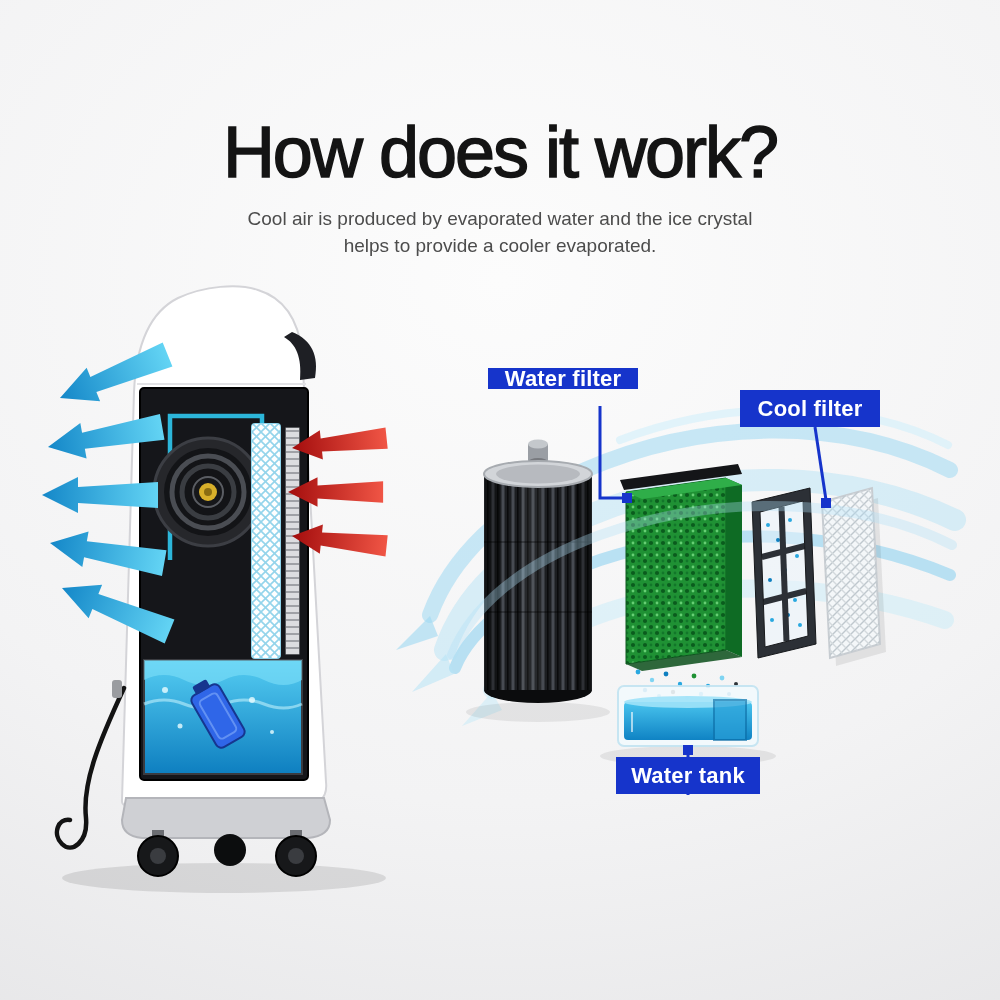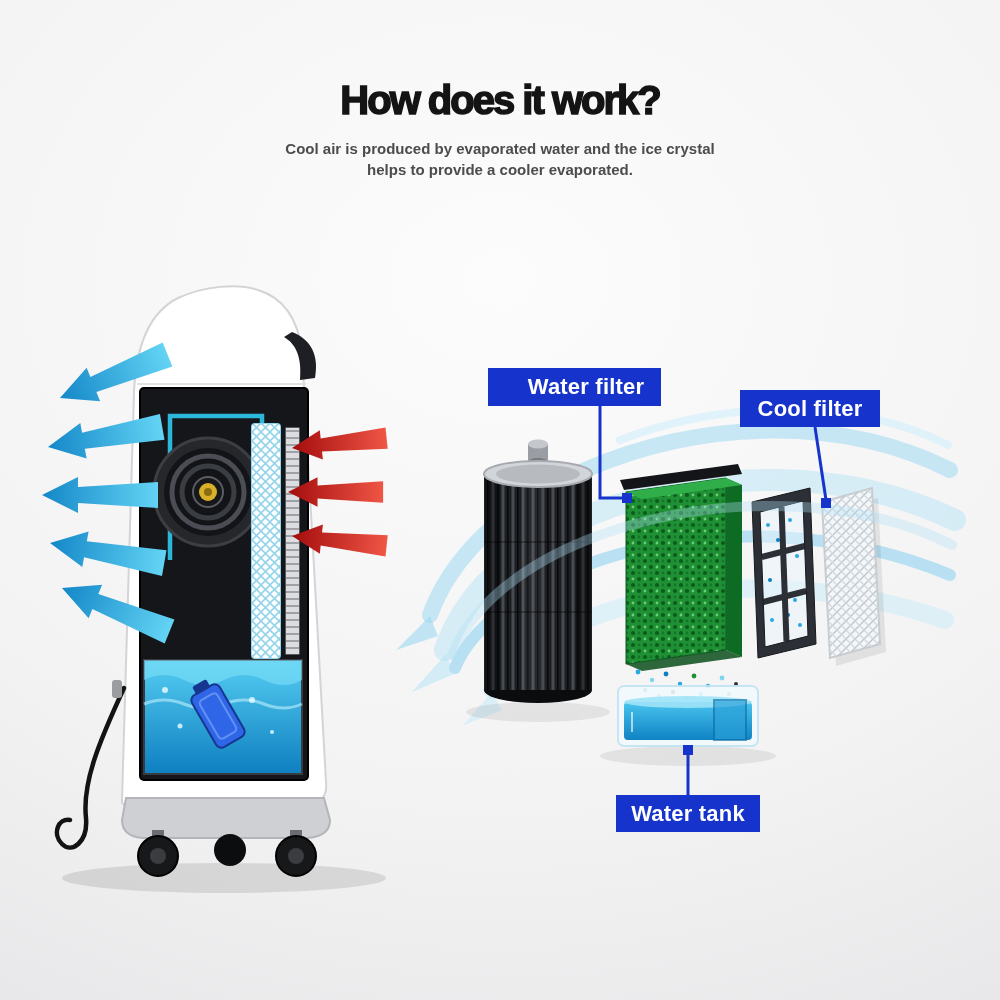--- a/index.html
+++ b/index.html
@@ -3,37 +3,37 @@
 <meta charset="utf-8">
 <style>
   html,body{margin:0;padding:0;}
   .stage{
     position:relative;width:1000px;height:1000px;overflow:hidden;
     background:radial-gradient(120% 95% at 50% 28%, #fcfcfc 0%, #f3f3f4 55%, #e3e3e5 100%);
     font-family:"Liberation Sans", sans-serif;
   }
   .header{position:absolute;top:0;left:0;width:1000px;text-align:center;}
   .title{
-    margin:80px 0 0 0;font-size:40px;line-height:1;font-weight:700;
+    margin:116px 0 0 0;font-size:72px;line-height:1;font-weight:400;
     letter-spacing:-2px;color:var(--title-text,#141414);
     -webkit-text-stroke:1.5px currentColor;
   }
   .subtitle{
-    margin:18px 0 0 0;font-size:15px;line-height:1.4;font-weight:700;
+    margin:18px 0 0 0;font-size:19px;line-height:1.4;font-weight:400;
     color:var(--subtitle-text,#4c4c4c);
   }
   .art{position:absolute;left:0;top:0;width:1000px;height:1000px;display:block;}
   .label{
     position:absolute;display:flex;align-items:center;justify-content:center;
     background:var(--label-background,#1634cb);color:var(--label-text,#ffffff);
     font-size:22px;font-weight:700;letter-spacing:.2px;
   }
-  #label-water-filter{left:488px;top:368px;width:150px;height:38px;padding-left:23px;}
+  #label-water-filter{left:488px;top:368px;width:150px;height:21px;}
   #label-dust-filter{left:740px;top:390px;width:140px;height:37px;}
-  #label-water-tank{left:616px;top:795px;width:144px;height:37px;}
+  #label-water-tank{left:616px;top:757px;width:144px;height:37px;}
   .connector{stroke:var(--label-background,#1634cb);stroke-width:3;fill:none;}
   .connector-dot{fill:var(--label-background,#1634cb);}
 </style>
 </head>
 <body>
 
 <div class="stage">
 
   <svg class="art" viewBox="0 0 1000 1000" aria-hidden="true">
     <defs>

